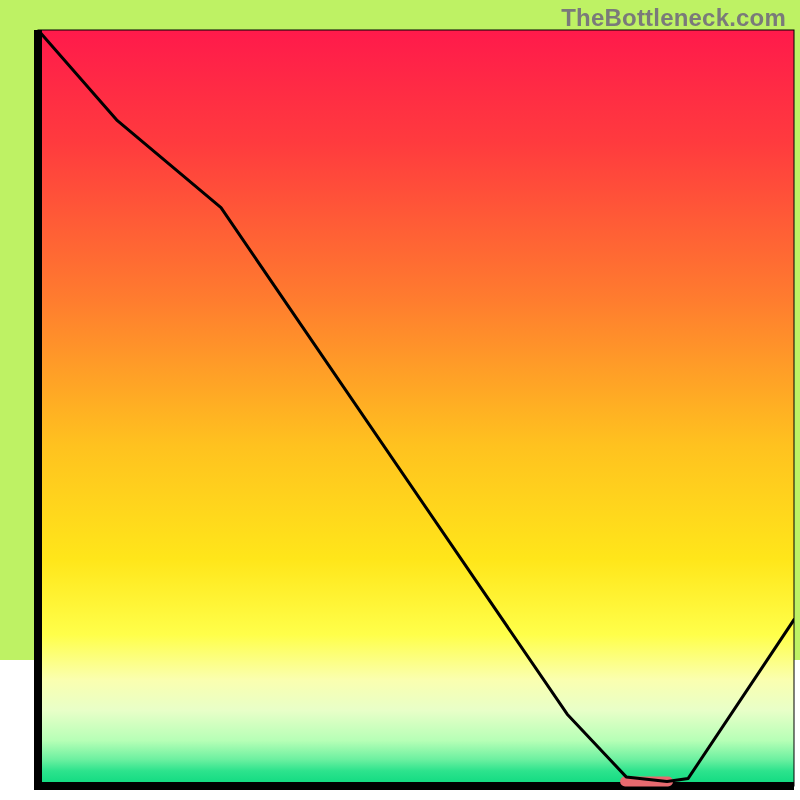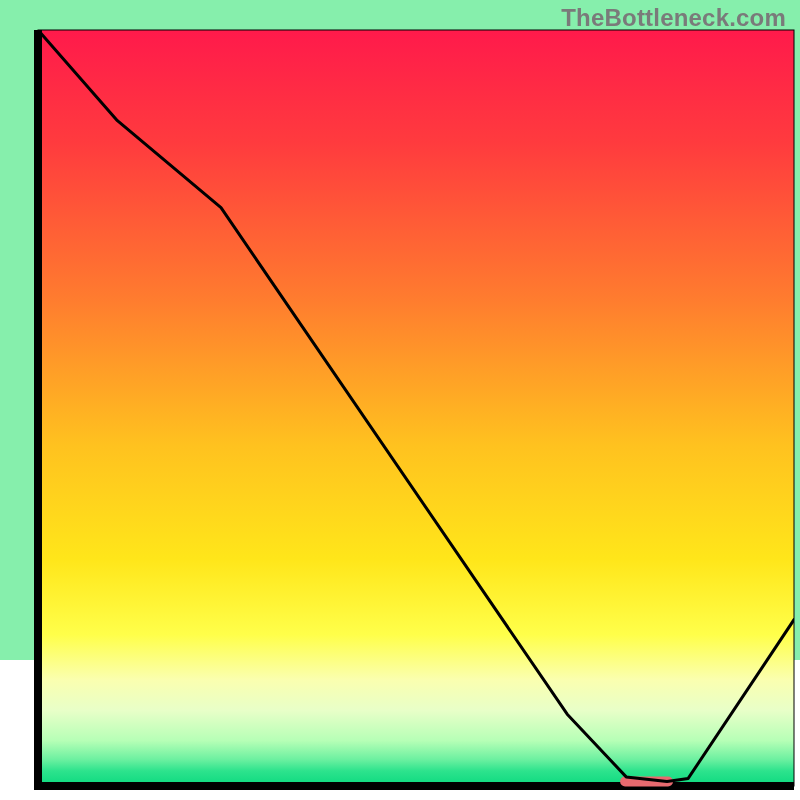--- a/index.html
+++ b/index.html
@@ -1,21 +1,21 @@
 <!DOCTYPE html>
 <html><head>
 <meta charset="utf-8">
 <style>
   * { margin: 0; padding: 0; box-sizing: border-box; }
   html, body { width: 800px; height: 800px; overflow: hidden; background: #fff; }
   .stage {
     position: relative;
     width: 800px;
     height: 660px;
-    background: #86efac;
+    background: #bef264;
   }
   .watermark {
     position: absolute;
     top: 4px;
     right: 14px;
     font-family: Arial, Helvetica, sans-serif;
     font-size: 24px;
     font-weight: 600;
     color: #7a7a7a;
     letter-spacing: 0.2px;

